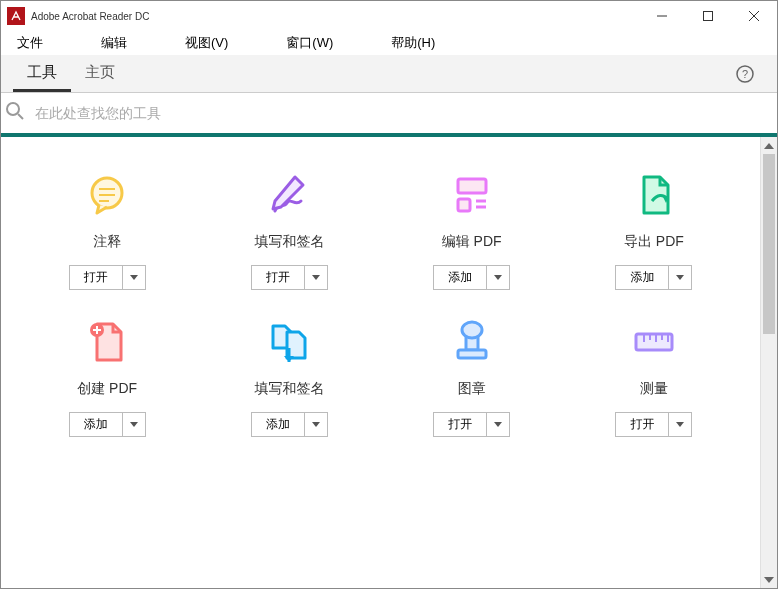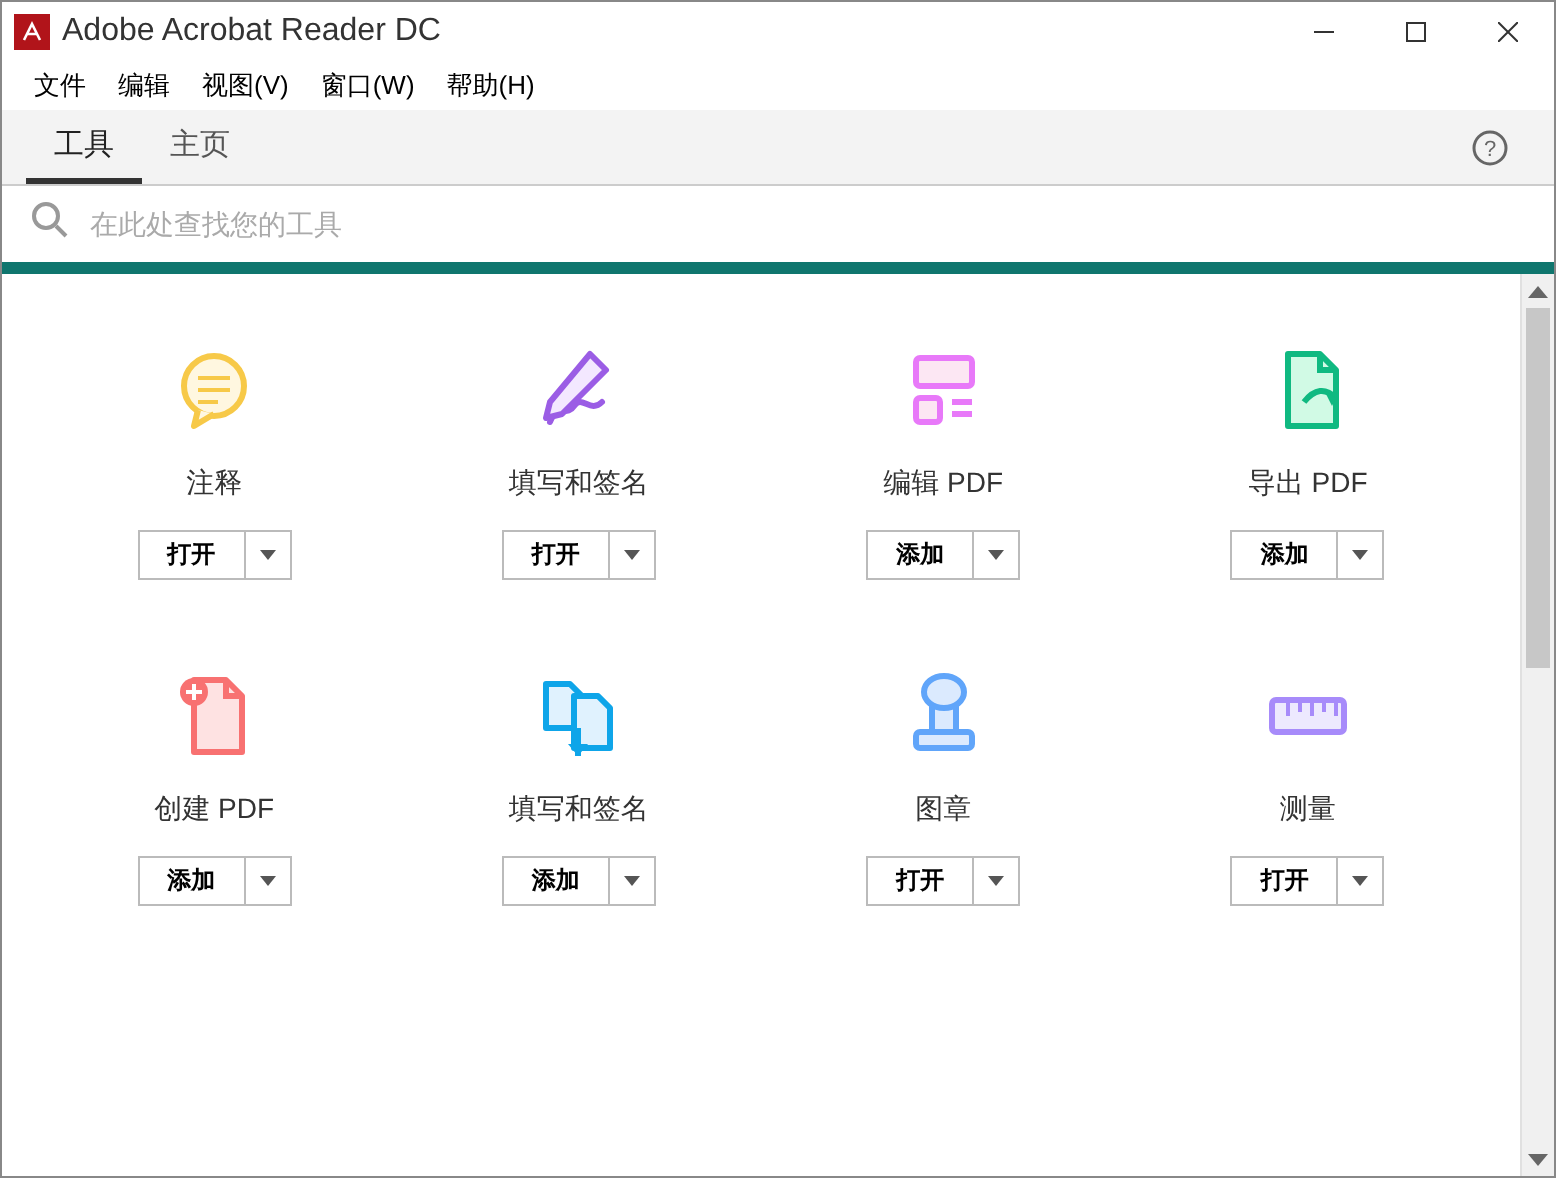--- a/index.html
+++ b/index.html
@@ -1,47 +1,47 @@
 <!DOCTYPE html>
 <html><head>
 <meta charset="utf-8">
 <style>
   * { box-sizing: border-box; margin: 0; padding: 0; font-family: "Microsoft YaHei", "Segoe UI", sans-serif; }
   body { width: 778px; height: 589px; background: #fff; border: 1px solid #888; display: flex; flex-direction: column; overflow: hidden; }
   .titlebar { height: 30px; display: flex; align-items: center; padding: 0 0 0 6px; background: #fff; }
   .titlebar .app-icon { width: 18px; height: 18px; background: #B1141A; display: flex; align-items: center; justify-content: center; color: #fff; font-size: 11px; font-weight: bold; margin-right: 6px; }
-  .titlebar .title { font-size: 16px; color: #333; flex: 1; }
+  .titlebar .title { font-size: 10px; color: #333; flex: 1; }
   .titlebar .win-controls { display: flex; }
   .titlebar .win-btn { width: 46px; height: 30px; display: flex; align-items: center; justify-content: center; cursor: pointer; }
   .titlebar .win-btn svg { stroke: #333; stroke-width: 1; }
-  .menubar { height: 24px; display: flex; align-items: center; padding: 0 8px; background: #fff; font-size: 13px; }
+  .menubar { height: 24px; display: flex; align-items: center; padding: 0 8px; background: #fff; font-size: 13px; gap: 42px; }
   .menubar .menu-item { padding: 2px 8px; cursor: pointer; }
   .tabbar { height: 38px; display: flex; align-items: stretch; background: #f3f3f3; border-bottom: 1px solid #ccc; padding: 0 12px; }
   .tabbar .tab { padding: 0 14px; display: flex; align-items: center; font-size: 15px; color: #555; cursor: pointer; border-bottom: 3px solid transparent; }
   .tabbar .tab.active { color: #222; border-bottom: 3px solid #333; }
   .tabbar .spacer { flex: 1; }
   .tabbar .help-btn { display: flex; align-items: center; padding: 0 10px; cursor: pointer; }
   .tabbar .login-btn { display: flex; align-items: center; padding: 0 14px; font-size: 15px; color: #333; cursor: pointer; }
-  .searchbar { height: 44px; display: flex; align-items: center; padding: 0 14px; border-bottom: 6px solid #0f766e; }
+  .searchbar { height: 44px; display: flex; align-items: center; padding: 0 4px; border-bottom: 4px solid #0f766e; }
   .searchbar .search-icon { margin-right: 10px; color: #888; }
   .searchbar input { border: none; outline: none; flex: 1; font-size: 14px; color: #333; }
   .searchbar input::placeholder { color: #aaa; }
   .content-wrap { flex: 1; display: flex; overflow: hidden; }
   .content { flex: 1; overflow-y: auto; padding: 30px 20px 40px 20px; }
   .scrollbar-track { width: 17px; background: #f0f0f0; border-left: 1px solid #e0e0e0; position: relative; }
   .scrollbar-up, .scrollbar-down { position: absolute; left: 0; width: 100%; height: 17px; display: flex; align-items: center; justify-content: center; cursor: pointer; }
   .scrollbar-up { top: 0; }
   .scrollbar-down { bottom: 0; }
   .scrollbar-thumb { position: absolute; top: 17px; left: 2px; right: 2px; height: 180px; background: #c7c7c7; border-radius: 0; cursor: pointer; }
-  .tools-grid { display: grid; grid-template-columns: repeat(4, 1fr); gap: 40px 10px; }
+  .tools-grid { display: grid; grid-template-columns: repeat(4, 1fr); gap: 24px 10px; }
   .tool-card { display: flex; flex-direction: column; align-items: center; }
   .tool-icon { width: 56px; height: 56px; display: flex; align-items: center; justify-content: center; margin-bottom: 10px; }
   .tool-label { font-size: 14px; color: #333; margin-bottom: 14px; }
   .tool-action { display: flex; border: 1px solid #bbb; background: #fff; }
-  .tool-action .action-btn { padding: 3px 14px; font-size: 12px; cursor: pointer; border-right: 1px solid #bbb; font-weight: bold; }
+  .tool-action .action-btn { padding: 3px 14px; font-size: 12px; cursor: pointer; border-right: 1px solid #bbb; }
   .tool-action .action-dd { width: 22px; display: flex; align-items: center; justify-content: center; cursor: pointer; }
 </style>
 </head>
 <body>
 
 <div class="titlebar">
   <div class="app-icon">
     <svg width="14" height="14" viewBox="0 0 14 14">
         <path d="M3 11 L7 3 L11 11 M4.5 8 H9.5" stroke="#fff" stroke-width="1.3" fill="none"></path>
       </svg>

